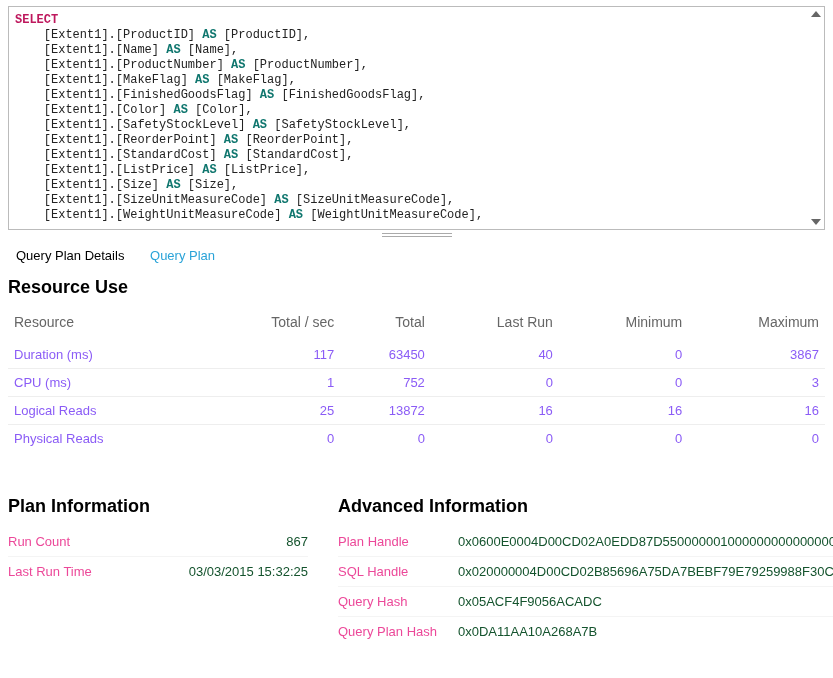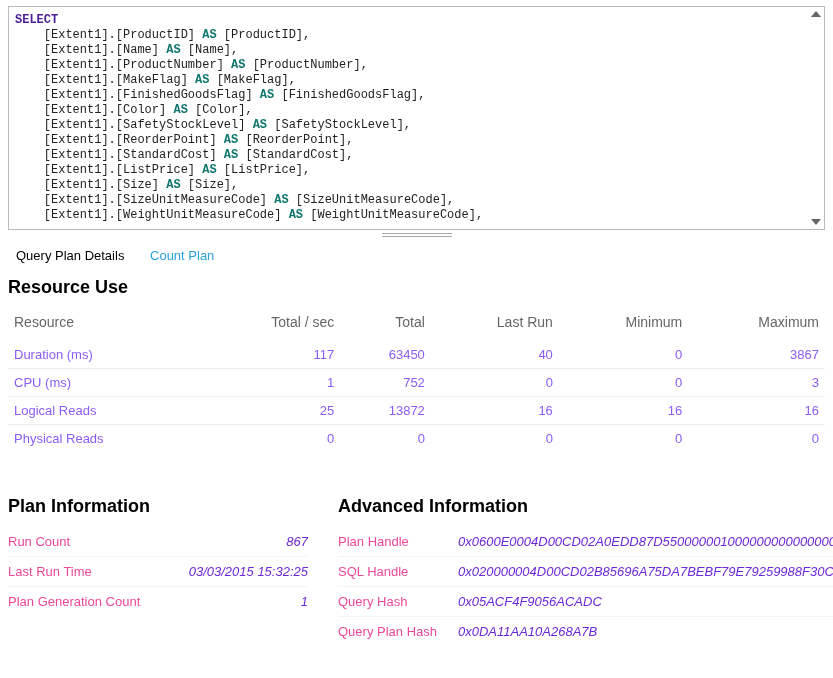--- a/index.html
+++ b/index.html
@@ -19,21 +19,21 @@
     background: #fff;
   }
   .sql-code {
     font-family: Consolas, "Courier New", monospace;
     font-size: 12px;
     line-height: 15px;
     white-space: pre;
     overflow: hidden;
     height: 210px;
   }
-  .kw  { color: #4c1d95; font-weight: bold; }
+  .kw  { color: #be185d; font-weight: bold; }
   .as  { color: #0f766e; font-weight: bold; }
   .scroll-stub {
     position: absolute;
     right: 3px;
     top: 4px;
     width: 0; height: 0;
     border-left: 5px solid transparent;
     border-right: 5px solid transparent;
     border-bottom: 6px solid #666;
   }
@@ -94,21 +94,21 @@
     color: #8b5cf6;
     border-top: 1px solid #eee;
   }
   table.resource td:first-child { text-align: left; }
   .cols2 { display: flex; gap: 30px; }
   .colL { flex: 0 0 300px; }
   .colR { flex: 1; }
   .info-row { display: flex; padding: 7px 0; font-size: 13px; border-top: 1px solid #f4f4f4; }
   .info-row:first-of-type { border-top: none; }
   .info-label { flex: 0 0 150px; color: #ec4899; }
-  .info-value { flex: 1; text-align: right; color: #6d28d9; white-space: nowrap; overflow: hidden; font-style: italic; }
+  .info-value { flex: 1; text-align: right; color: #14532d; white-space: nowrap; overflow: hidden; }
   .colR .info-label { flex: 0 0 120px; }
   .colR .info-value { text-align: left; }
   tbody.resource-body td { }
 </style>
 </head>
 <body>
 
 <div class="sql-panel">
   <div class="scroll-stub"></div>
   <div class="scroll-stub-dn"></div>
@@ -129,21 +129,21 @@
     [Extent1].[Weight]  [Weight],
 </div>
 </div>
 
 <div class="splitter">
   <div class="splitter-handle"></div>
 </div>
 
 <div class="tabs">
   <span class="tab active">Query Plan Details</span>
-  <span class="tab inactive">Count Plan</span>
+  <span class="tab inactive">Query Plan</span>
 </div>
 
 <h2 class="section">Resource Use</h2>
 <table class="resource">
   <thead>
     <tr>
       <th>Resource</th>
       <th>Total / sec</th>
       <th>Total</th>
       <th>Last Run</th>
@@ -192,24 +192,20 @@
     <h2 class="section">Plan Information</h2>
     <div class="plan-info-rows">
         <div class="info-row">
           <div class="info-label">Run Count</div>
           <div class="info-value">867</div>
         </div>
         <div class="info-row">
           <div class="info-label">Last Run Time</div>
           <div class="info-value">03/03/2015 15:32:25</div>
         </div>
-        <div class="info-row">
-          <div class="info-label">Plan Generation Count</div>
-          <div class="info-value">1</div>
-        </div>
       </div>
   </div>
   <div class="colR">
     <h2 class="section">Advanced Information</h2>
     <div class="adv-info-rows">
         <div class="info-row">
           <div class="info-label">Plan Handle</div>
           <div class="info-value">0x0600E0004D00CD02A0EDD87D5500000010000000000000000000</div>
         </div>
         <div class="info-row">

